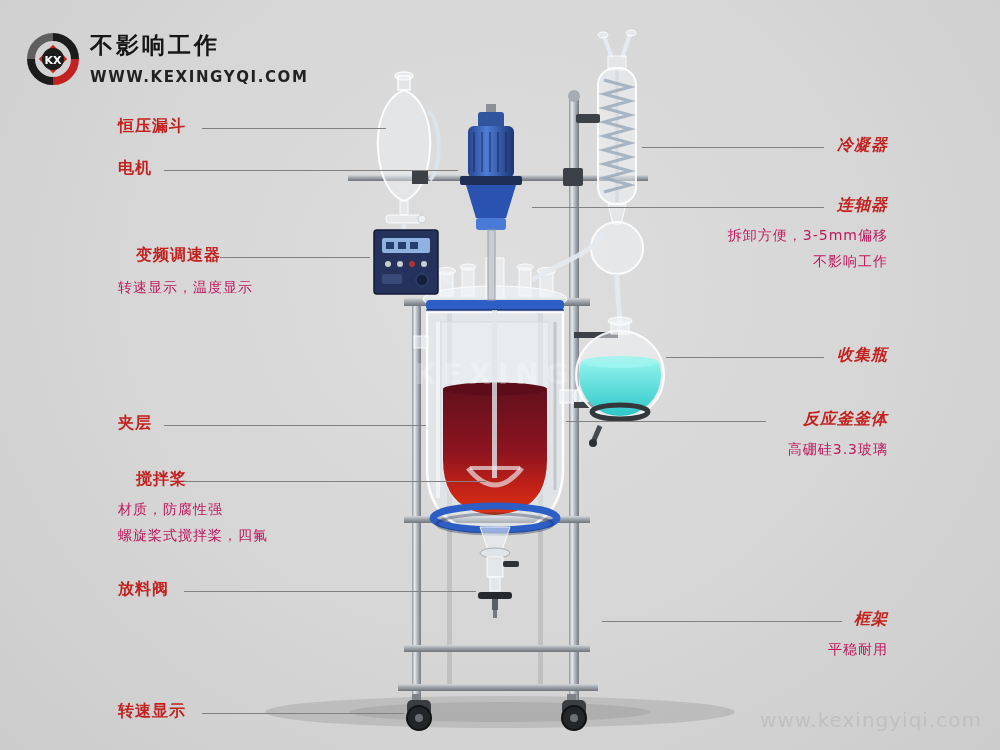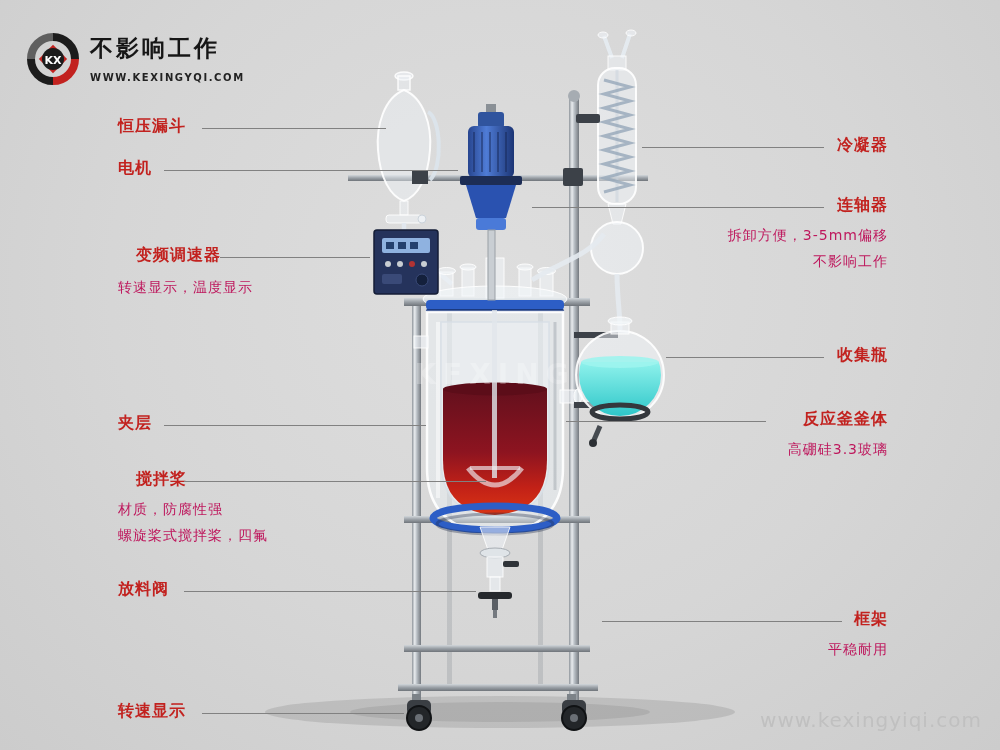--- a/index.html
+++ b/index.html
@@ -8,26 +8,26 @@
     position:relative;
     background: radial-gradient(ellipse at 50% 38%, #dedede 0%, #d6d6d6 55%, #cccccc 100%);
     font-family:"DejaVu Sans","Liberation Sans",sans-serif;
     overflow:hidden;
   }
   .stage { position:absolute; left:0; top:0; width:1000px; height:750px; }
 
   
   .logo { position:absolute; left:26px; top:32px; display:flex; align-items:center; gap:10px; }
   .logo-text .cn { font-size:23px; font-weight:bold; color:#161616; letter-spacing:3px; line-height:1.15; }
-  .logo-text .url { font-size:10px; font-weight:bold; color:#222; letter-spacing:1.6px; margin-top:10px; }
+  .logo-text .url { font-size:15px; font-weight:bold; color:#222; letter-spacing:1.6px; margin-top:10px; }
 
   
   .label { position:absolute; white-space:nowrap; }
   .label .title { color:#c2221f; font-size:16px; font-weight:bold; letter-spacing:1px; }
-  .label.right-side { text-align:right; }
+  .label.right-side { text-align:right;font-style:italic; }
   .leader { position:absolute; height:1px; background:#818181; }
   .desc { position:absolute; color:#be185d; font-size:14px; line-height:26px; letter-spacing:1px; white-space:nowrap; }
   .desc.right-align { text-align:right; }
 
   
   .watermark {
     position:absolute; right:18px; bottom:18px;
     font-size:20px; color:#c0c0c0; letter-spacing:1px;
   }
 </style>

